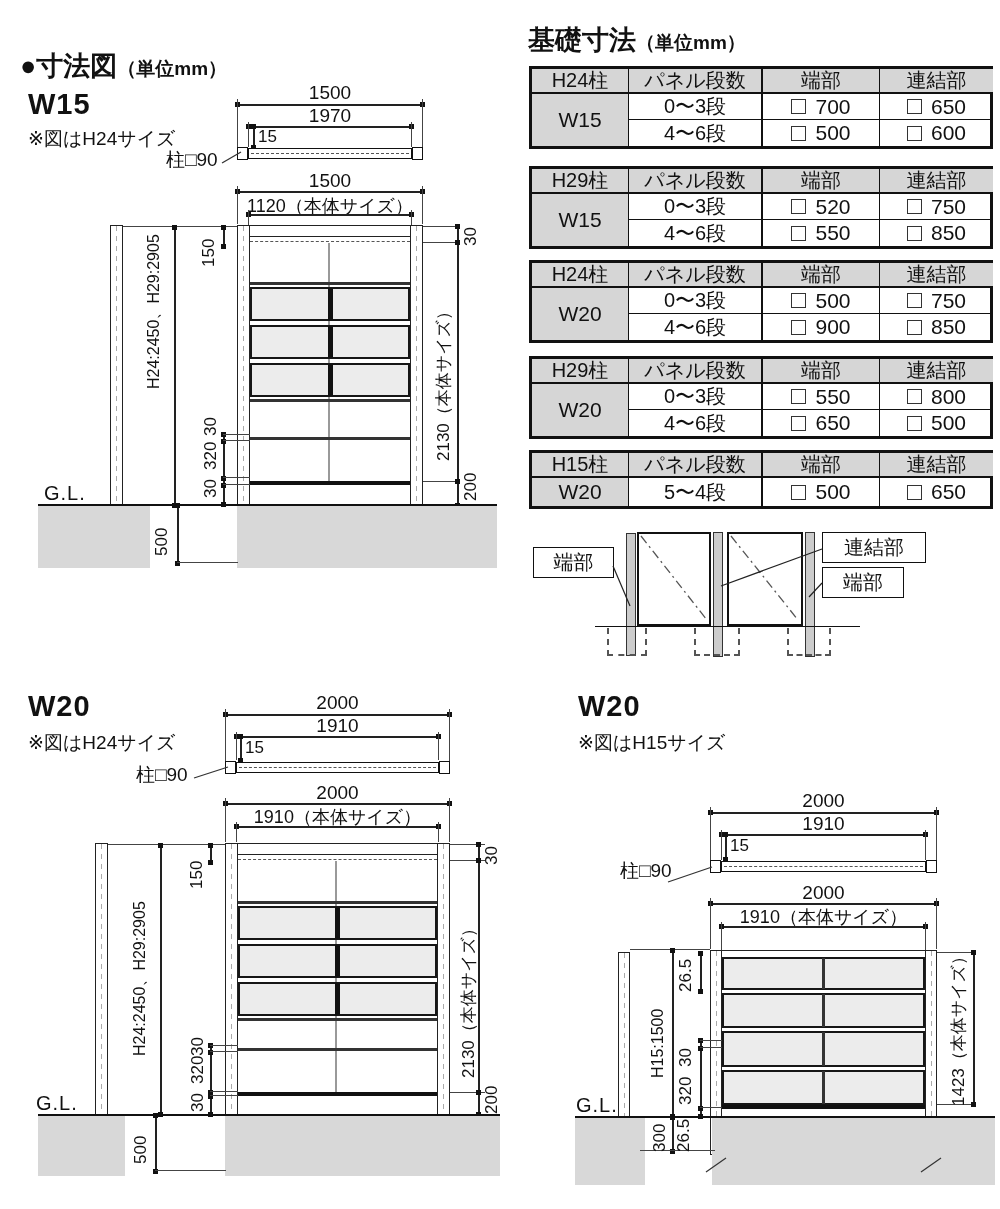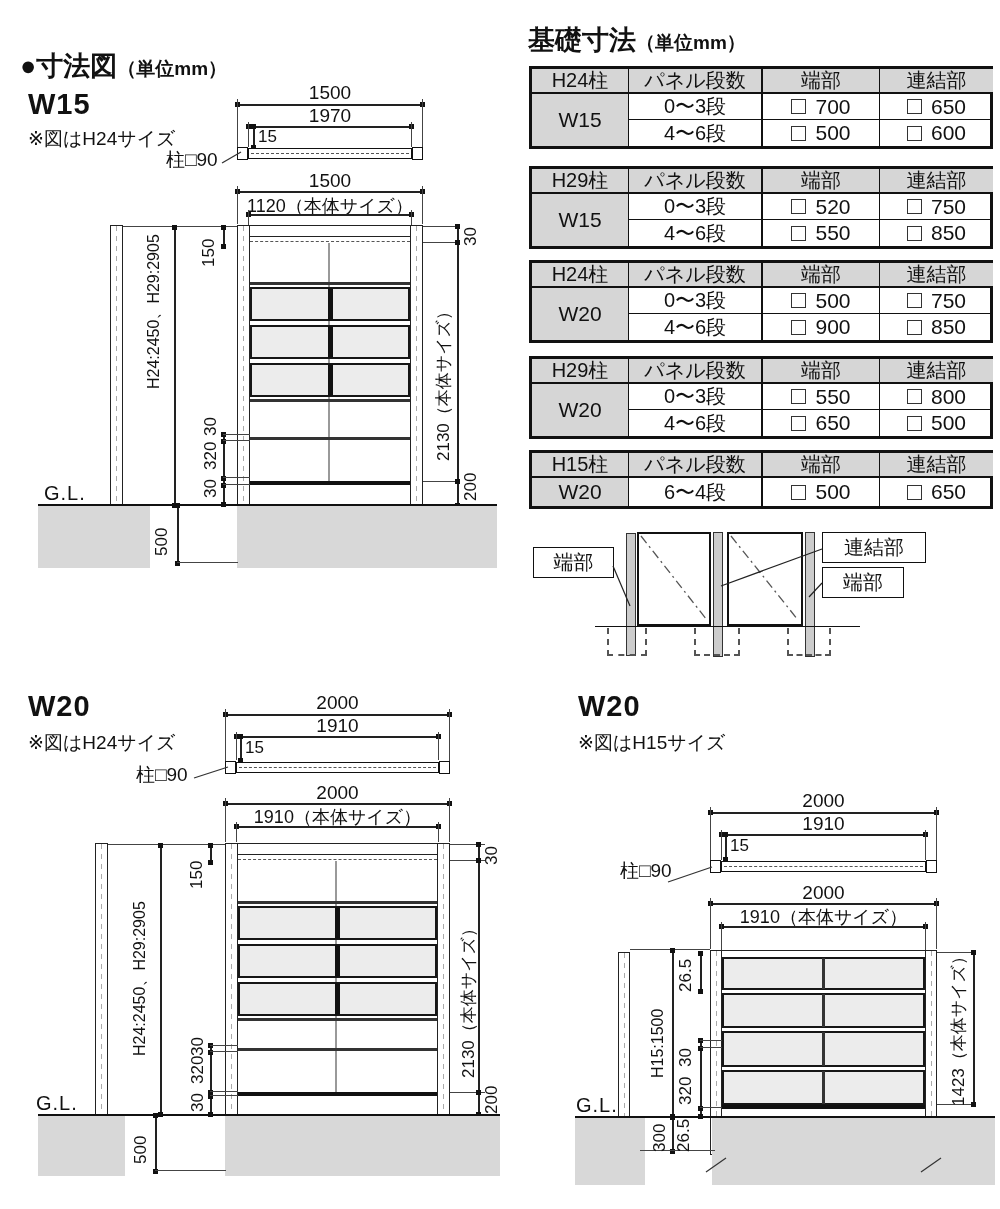--- a/index.html
+++ b/index.html
@@ -252,21 +252,21 @@
       <span>500</span>
     </div>
 </div>
 
 <div class="ftable r2" style="top:450px">
   <div class="fc hd">H15柱</div>
   <div class="fc hd tr">パネル段数</div>
   <div class="fc hd">端部</div>
   <div class="fc hd nr">連結部</div>
   <div class="fc sz2">W20</div>
-  <div class="fc tr">6〜4段</div>
+  <div class="fc tr">5〜4段</div>
   <div class="fc val">
       <span class="cbx"></span>
       <span>500</span>
     </div>
   <div class="fc val nr">
       <span class="cbx"></span>
       <span>650</span>
     </div>
 </div>
 

